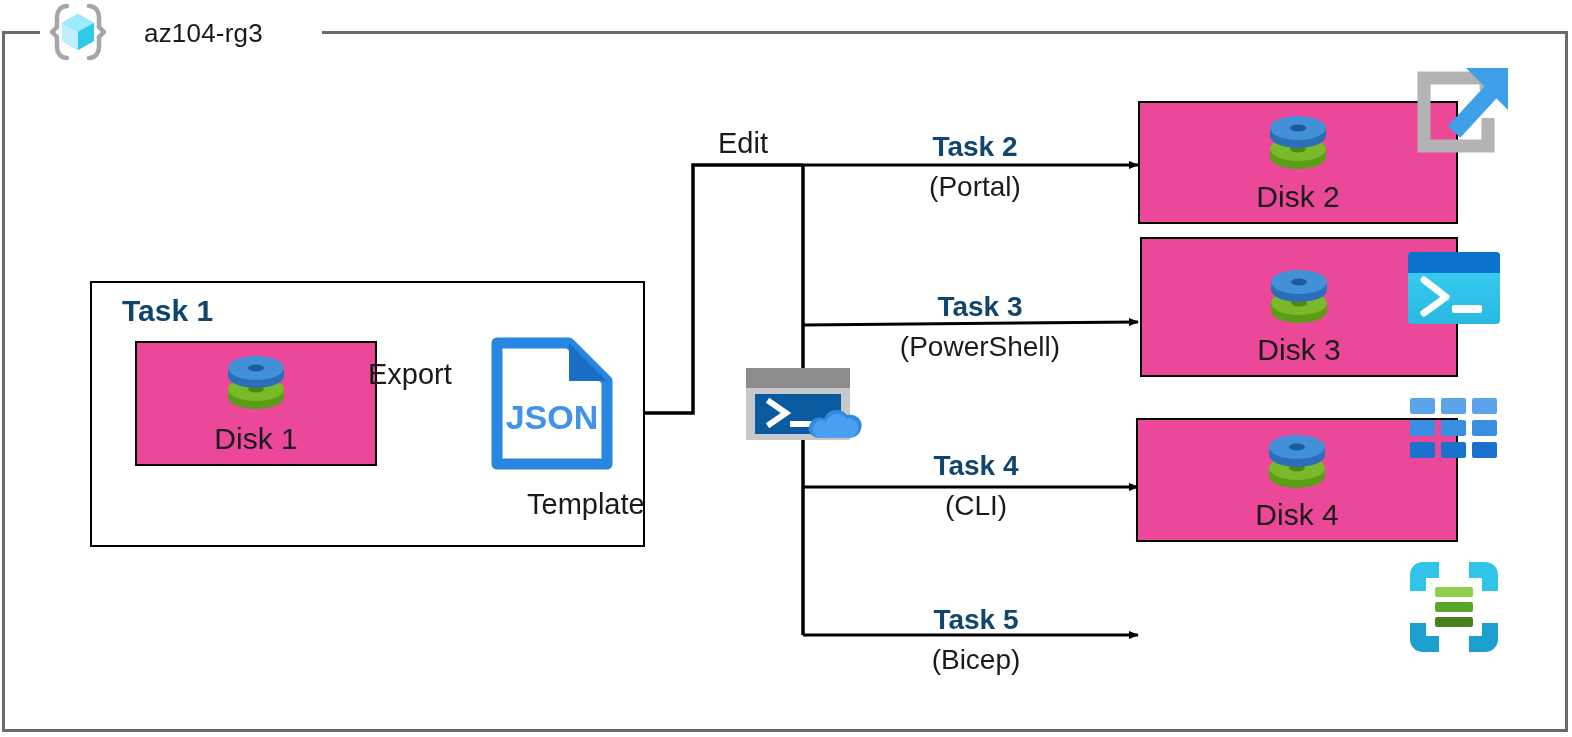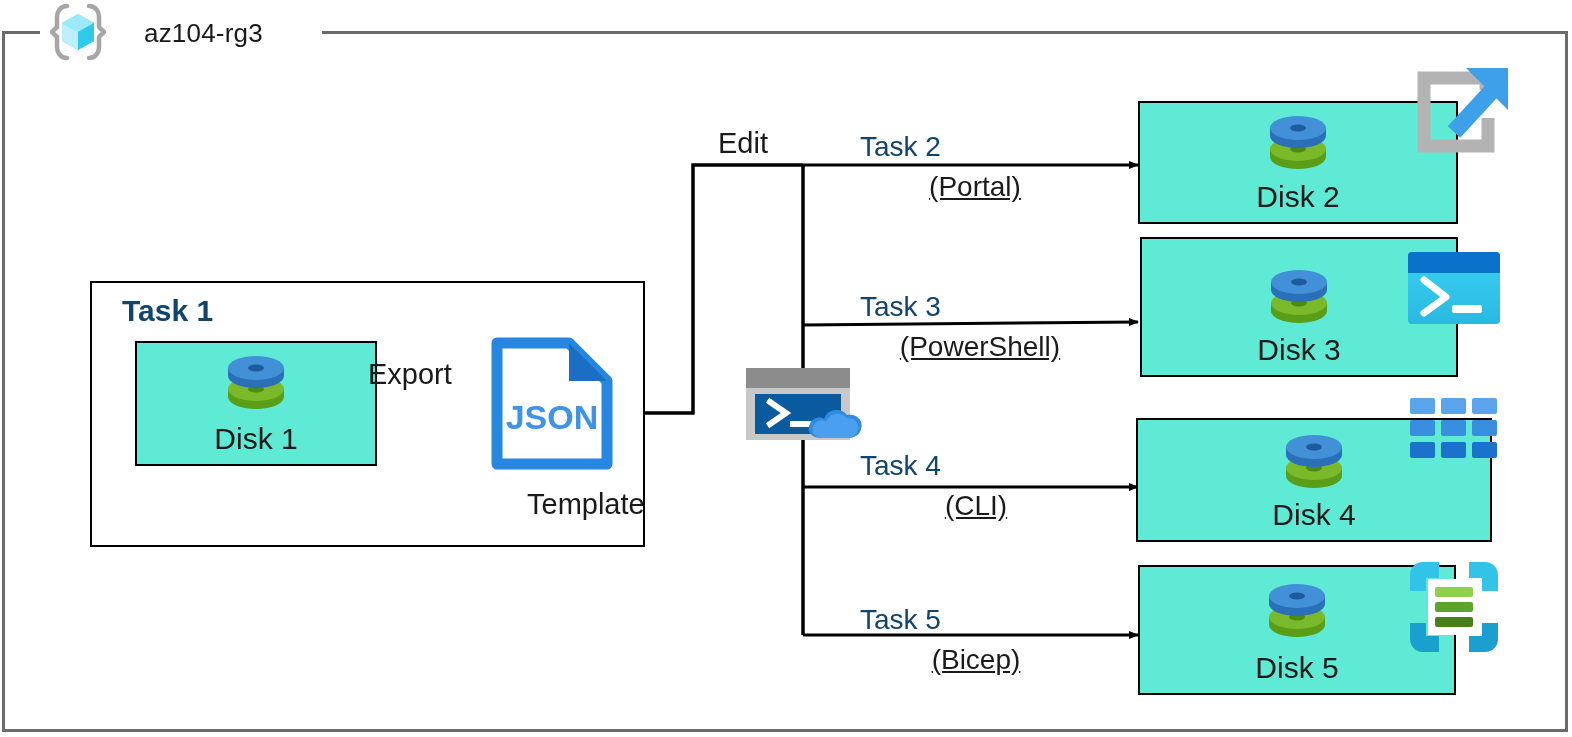--- a/index.html
+++ b/index.html
@@ -70,21 +70,21 @@
     left: 122px;
     top: 294px;
     font-size: 30px;
     font-weight: bold;
     color: #10456d;
     white-space: nowrap;
   }
 
   .disk-box {
     position: absolute;
-    background: #5eead4;
+    background: #ec4899;
     border: 2px solid #000000;
     box-sizing: border-box;
   }
   .disk-box-label {
     position: absolute;
     left: 0;
     right: 0;
     bottom: 8px;
     text-align: center;
     font-size: 30px;
@@ -96,31 +96,31 @@
   .disk-icon {
     position: absolute;
     left: 50%;
     transform: translateX(-50%);
   }
 
   
   .edge-label-bold {
     position: absolute;
     font-size: 28px;
-    font-weight: normal;
+    font-weight: bold;
     color: #10456d;
     white-space: nowrap;
+    text-align: center;
   }
   .edge-label-plain {
     position: absolute;
     font-size: 28px;
     color: #1a1a1a;
     white-space: nowrap;
     text-align: center;
-    text-decoration: underline;
   }
   .plain-label {
     position: absolute;
     font-size: 29px;
     color: #1a1a1a;
     white-space: nowrap;
   }
 
   svg.overlay {
     position: absolute;
@@ -279,21 +279,21 @@
       <rect x="0" y="0" width="92" height="19" rx="4" fill="#0a72ca"></rect>
       <rect x="0" y="13" width="92" height="8" fill="#0a72ca"></rect>
       <path d="M16 28 L38 45 L16 61" fill="none" stroke="#ffffff" stroke-width="7" stroke-linecap="round" stroke-linejoin="round"></path>
       <rect x="44" y="53" width="30" height="8" rx="2" fill="#ffffff"></rect>
     </svg>
   </div>
 
   <div class="edge-label-bold" style="left:860px; top:450px; width:232px;">Task 4</div>
   <div class="edge-label-plain" style="left:860px; top:490px; width:232px;">(CLI)</div>
 
-  <div class="disk-box" style="left:1136px; top:418px; width:356px; height:124px;">
+  <div class="disk-box" style="left:1136px; top:418px; width:322px; height:124px;">
     <div class="disk-icon" style="top:12px;">
       <svg width="66" height="62" viewBox="0 0 66 62">
         <ellipse cx="33" cy="44" rx="28" ry="12" fill="#5a9e18"></ellipse>
         <rect x="5" y="36" width="56" height="8" fill="#5a9e18"></rect>
         <ellipse cx="33" cy="36" rx="28" ry="12" fill="#7ab929"></ellipse>
         <ellipse cx="33" cy="36" rx="8" ry="3.5" fill="#4d8a12"></ellipse>
         <ellipse cx="33" cy="23" rx="28" ry="12" fill="#2a6fb8"></ellipse>
         <rect x="5" y="15" width="56" height="8" fill="#2a6fb8"></rect>
         <ellipse cx="33" cy="15" rx="28" ry="12" fill="#4290d8"></ellipse>
         <ellipse cx="33" cy="15" rx="8" ry="3.5" fill="#1d5a9e"></ellipse>
@@ -312,35 +312,20 @@
       <rect x="62" y="22" width="25" height="16" rx="2" fill="#3a8ee0"></rect>
       <rect x="0" y="44" width="25" height="16" rx="2" fill="#1a72cc"></rect>
       <rect x="31" y="44" width="25" height="16" rx="2" fill="#1a72cc"></rect>
       <rect x="62" y="44" width="25" height="16" rx="2" fill="#1a72cc"></rect>
     </svg>
   </div>
 
   <div class="edge-label-bold" style="left:860px; top:604px; width:232px;">Task 5</div>
   <div class="edge-label-plain" style="left:860px; top:644px; width:232px;">(Bicep)</div>
 
-  <div class="disk-box" style="left:1138px; top:565px; width:318px; height:130px;">
-    <div class="disk-icon" style="top:14px;">
-      <svg width="66" height="62" viewBox="0 0 66 62">
-        <ellipse cx="33" cy="44" rx="28" ry="12" fill="#5a9e18"></ellipse>
-        <rect x="5" y="36" width="56" height="8" fill="#5a9e18"></rect>
-        <ellipse cx="33" cy="36" rx="28" ry="12" fill="#7ab929"></ellipse>
-        <ellipse cx="33" cy="36" rx="8" ry="3.5" fill="#4d8a12"></ellipse>
-        <ellipse cx="33" cy="23" rx="28" ry="12" fill="#2a6fb8"></ellipse>
-        <rect x="5" y="15" width="56" height="8" fill="#2a6fb8"></rect>
-        <ellipse cx="33" cy="15" rx="28" ry="12" fill="#4290d8"></ellipse>
-        <ellipse cx="33" cy="15" rx="8" ry="3.5" fill="#1d5a9e"></ellipse>
-      </svg>
-    </div>
-    <div class="disk-box-label">Disk 5</div>
-  </div>
 
   <div class="icon-abs" style="left:1408px; top:561px;">
     <svg width="92" height="92" viewBox="0 0 92 92">
 
       <path d="M10 30 L10 14 C10 11 12 9 15 9 L31 9" fill="none" stroke="#31c4e8" stroke-width="16" stroke-linecap="butt"></path>
       <path d="M61 9 L77 9 C80 9 82 11 82 14 L82 30" fill="none" stroke="#31c4e8" stroke-width="16" stroke-linecap="butt"></path>
       <path d="M82 62 L82 78 C82 81 80 83 77 83 L61 83" fill="none" stroke="#1b9fcf" stroke-width="16" stroke-linecap="butt"></path>
       <path d="M31 83 L15 83 C12 83 10 81 10 78 L10 62" fill="none" stroke="#1b9fcf" stroke-width="16" stroke-linecap="butt"></path>
 
       <rect x="20" y="18" width="52" height="56" fill="#ffffff"></rect>

